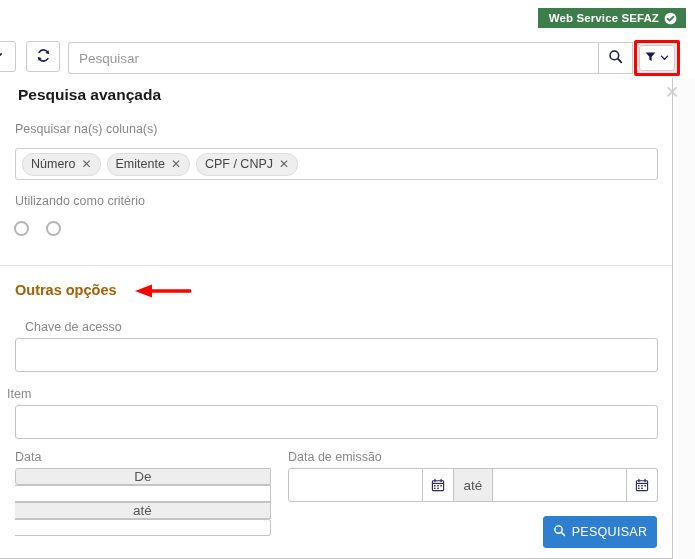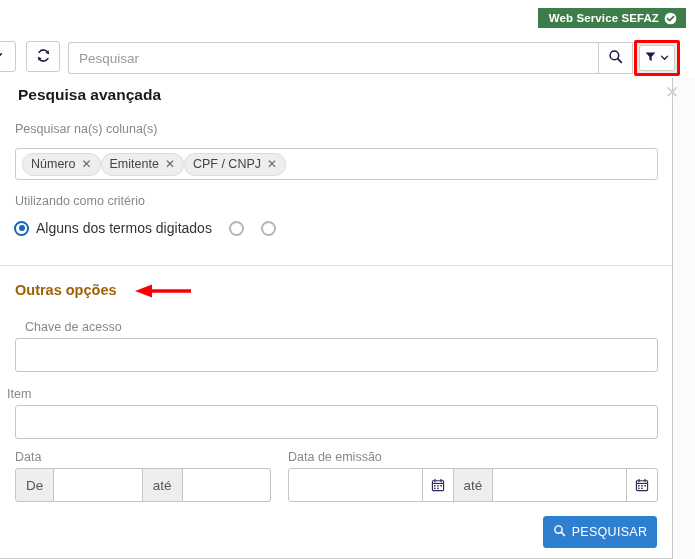--- a/index.html
+++ b/index.html
@@ -194,20 +194,21 @@
     top: 148px;
     width: 643px;
     height: 32px;
     box-sizing: border-box;
     border: 1px solid #cccccc;
     border-radius: 3px;
     background: #ffffff;
     display: flex;
     align-items: center;
     padding: 0 6px;
+    gap: 6px;
   }
   .tag {
     display: inline-flex;
     align-items: center;
     gap: 6px;
     height: 21px;
     padding: 0 8px;
     background: #eeeeee;
     border: 1px solid #dddddd;
     border-radius: 11px;
@@ -302,21 +303,21 @@
   .inp-chave { left: 15px; top: 338px; width: 643px; height: 34px; }
   .inp-item  { left: 15px; top: 405px; width: 643px; height: 34px; }
 
   
   .group {
     position: absolute;
     display: flex;
     height: 34px;
     box-sizing: border-box;
   }
-  .grp-valor { left: 15px; top: 468px; width: 256px; }
+  .grp-valor { left: 15px; top: 468px; width: 256px; flex-direction: column; }
   .grp-data  { left: 288px; top: 468px; width: 370px; }
 
   .grp-addon {
     display: flex;
     align-items: center;
     justify-content: center;
     box-sizing: border-box;
     background: #eeeeee;
     border: 1px solid #c4c4c4;
     color: #555;
@@ -451,24 +452,20 @@
   <span class="tag">
     <span>CPF / CNPJ</span>
     <span class="tag-x">✕</span>
   </span>
 </div>
 
 <div class="field-label lbl-criterio">Utilizando como critério</div>
 
 <div class="radio-row">
   <label class="radio-item">
-    <span class="radio-dot on"></span>
-    <span>Alguns dos termos digitados</span>
-  </label>
-  <label class="radio-item">
     <span class="radio-dot"></span>
   </label>
   <label class="radio-item">
     <span class="radio-dot"></span>
   </label>
 </div>
 
 <div class="divider"></div>
 
 <div class="section-title">Outras opções</div>

